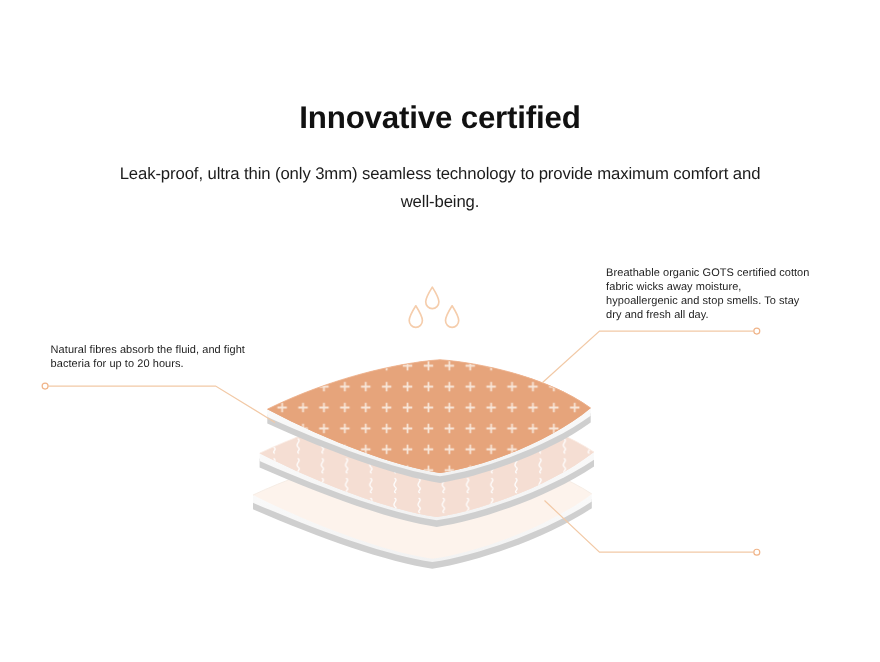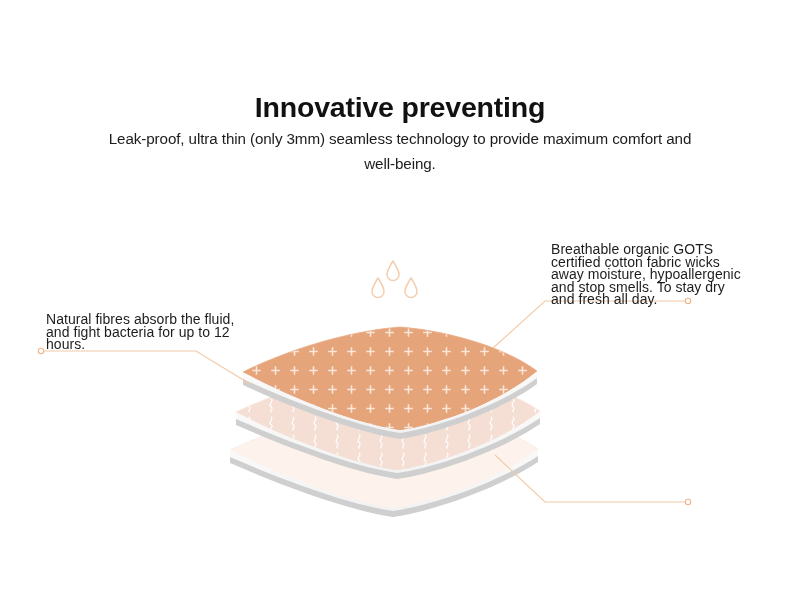--- a/index.html
+++ b/index.html
@@ -38,42 +38,42 @@
     letter-spacing: -0.2px;
     line-height: 38px;
     color: #111111;
     margin: 0;
   }
   .subtitle {
     font-size: 15.2px;
     font-weight: 400;
     line-height: 25px;
     color: #1c1c1c;
-    margin: 0 auto 0 auto;
+    margin: 20px auto 0 auto;
     width: 610px;
     letter-spacing: -0.1px;
   }
 
   
   .stage {
     position: absolute;
     left: 0;
     top: 0;
     width: 800px;
     height: 602px;
     pointer-events: none;
   }
   .stage svg {
     display: block;
   }
 
   
   .callout {
     position: absolute;
-    font-size: 14px;
+    font-size: 10px;
     line-height: 12.6px;
     color: #1d1d1d;
     letter-spacing: 0.05px;
     white-space: pre-line;
   }
   .callout-left {
     left: 46px;
     top: 313px;
     width: 190px;
     text-align: left;
@@ -90,21 +90,21 @@
     width: 190px;
     text-align: left;
   }
 </style>
 </head>
 <body>
 
 <div class="page">
 
   <div class="header">
-    <h1 class="title">Innovative preventing</h1>
+    <h1 class="title">Innovative certified</h1>
     <p class="subtitle">Leak-proof, ultra thin (only 3mm) seamless technology to provide maximum comfort and well-being.</p>
   </div>
 
   <div class="stage">
     <svg width="800" height="602" viewBox="0 0 800 602" xmlns="http://www.w3.org/2000/svg">
       <defs>
 
         <pattern id="crossPattern" width="19" height="19" patternUnits="userSpaceOnUse">
           <rect width="19" height="19" fill="#e6a47b"></rect>
           <path d="M9.5 5.2 V13.8 M5.2 9.5 H13.8" stroke="#f8e6d8" stroke-width="1.6" stroke-linecap="butt"></path>
@@ -192,18 +192,18 @@
       </g>
 
       <g>
         <circle cx="41" cy="351" r="2.7" fill="#ffffff" stroke="#f0b489" stroke-width="1.1"></circle>
         <circle cx="688" cy="301" r="2.7" fill="#ffffff" stroke="#f0b489" stroke-width="1.1"></circle>
         <circle cx="688" cy="502" r="2.7" fill="#ffffff" stroke="#f0b489" stroke-width="1.1"></circle>
       </g>
     </svg>
   </div>
 
-  <div class="callout callout-left">Natural fibres absorb the fluid, and fight bacteria for up to 12 hours.</div>
+  <div class="callout callout-left">Natural fibres absorb the fluid, and fight bacteria for up to 20 hours.</div>
 
   <div class="callout callout-top-right">Breathable organic GOTS certified cotton fabric wicks away moisture, hypoallergenic and stop smells. To stay dry and fresh all day.</div>
 
 
 </div>
 
 </body></html>

